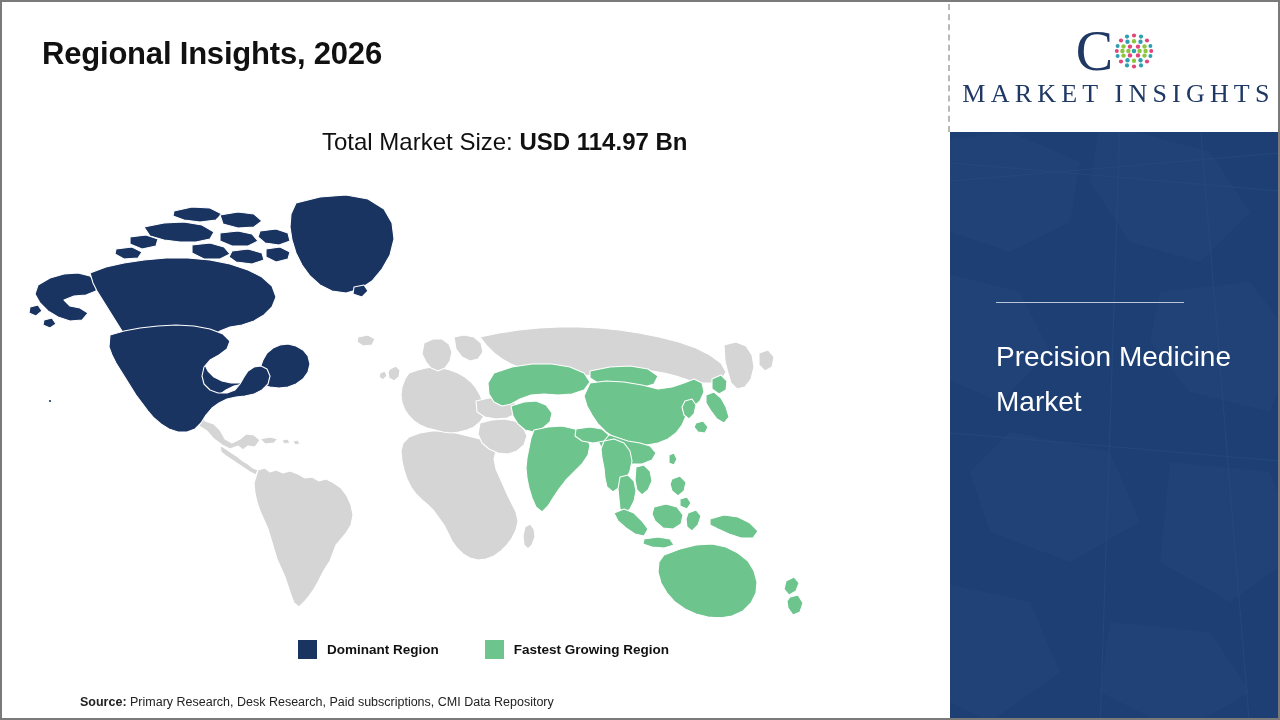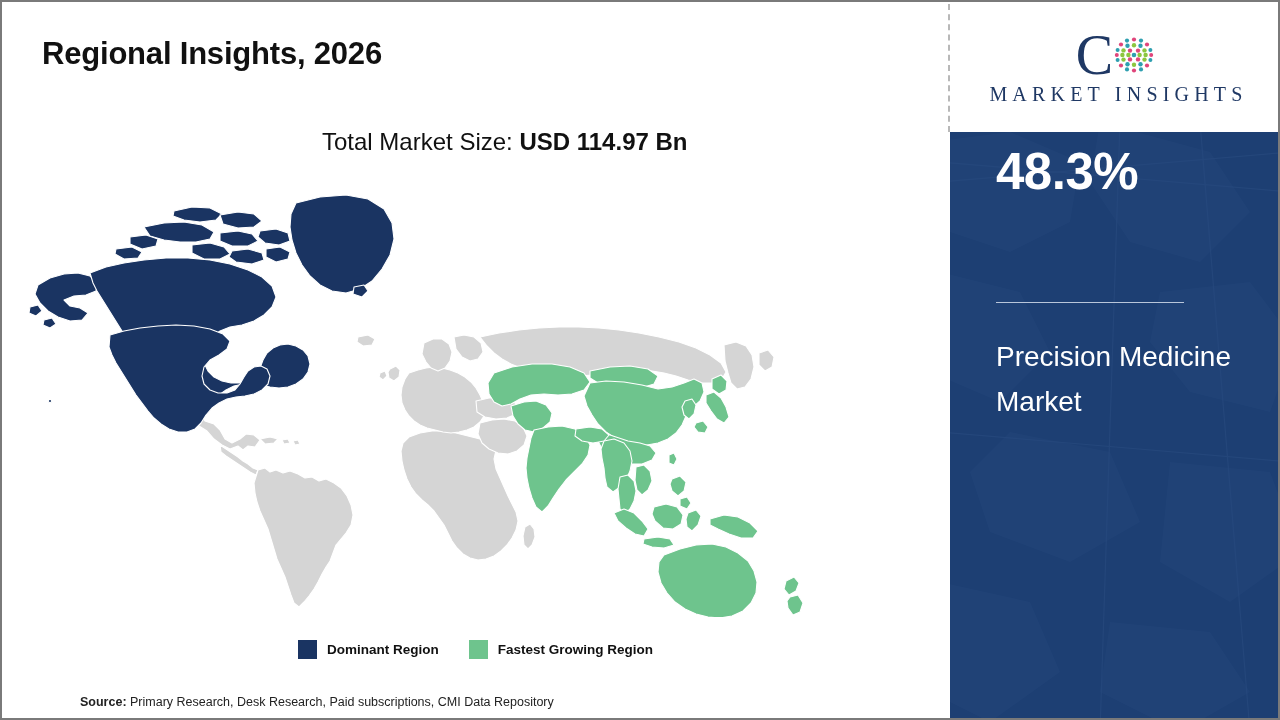--- a/index.html
+++ b/index.html
@@ -37,21 +37,21 @@
 
   
   .map-wrap{
     position:absolute;left:22px;top:185px;width:812px;height:430px;
   }
   .map-wrap svg{display:block;width:100%;height:100%;}
 
   
   .legend{
     position:absolute;left:296px;top:638px;
-    display:flex;align-items:flex-start;gap:30px;
+    display:flex;align-items:flex-start;gap:46px;
   }
   .legend-item{display:flex;align-items:center;gap:10px;}
   .legend-swatch{width:19px;height:19px;display:block;}
   .legend-label{font-size:13.5px;font-weight:bold;color:#111111;white-space:nowrap;}
 
   
   .source-line{
     position:absolute;left:38px;top:693px;
     font-size:12.5px;color:#222222;white-space:nowrap;margin-left:40px;
   }
@@ -86,21 +86,21 @@
     width:42px;height:42px;margin:0 1px 0 0;
     position:relative;display:inline-block;flex:0 0 auto;
   }
   .logo-globe svg{display:block;}
   .logo-rest{
     font-family:"Liberation Serif", serif;
     font-size:56px;color:#1f3864;line-height:1;letter-spacing:0.5px;
   }
   .logo-sub{
     font-family:"Liberation Serif", serif;
-    font-size:20px;color:#1f3864;letter-spacing:5.2px;
+    font-size:26px;color:#1f3864;letter-spacing:5.2px;
     margin-top:2px;padding-left:5px;white-space:nowrap;
   }
 
   .blue-box{
     position:absolute;left:0;top:130px;width:332px;height:590px;
     background:#1d3f73;
     overflow:hidden;
   }
   .blue-box .bg-texture{
     position:absolute;left:0;top:0;width:332px;height:590px;
@@ -346,19 +346,18 @@
         </g>
         <g stroke="#3b5e93" stroke-width="1.2" fill="none" opacity="0.8">
           <path d="M-10 50 L340 20"></path>
           <path d="M-10 30 L340 60"></path>
           <path d="M170 -10 L150 600"></path>
           <path d="M250 -10 L300 600"></path>
           <path d="M-10 300 L340 330"></path>
         </g>
       </svg>
       <div class="blue-content">
-        <div class="stat-pct">48.3%</div>
         <div class="stat-rule"></div>
         <div class="market-name">Precision Medicine Market</div>
       </div>
     </div>
   </div>
 </div>
 
 </body></html>

